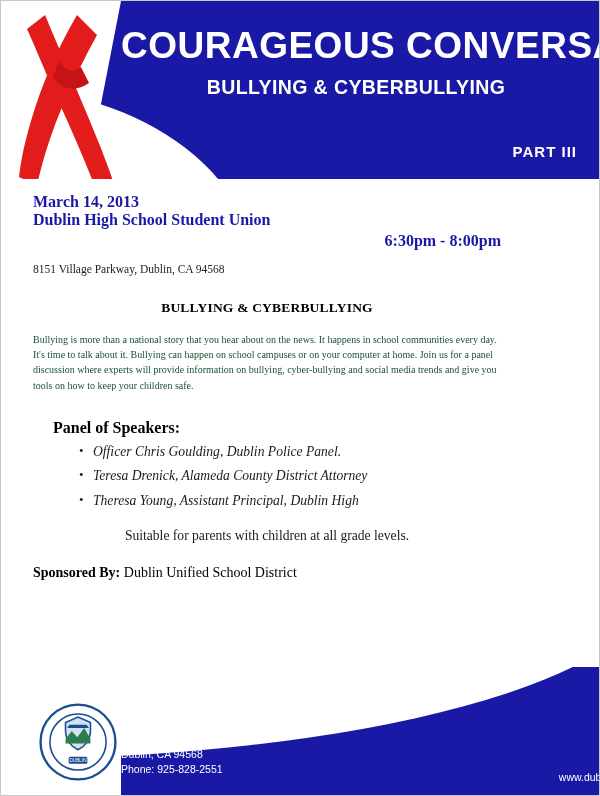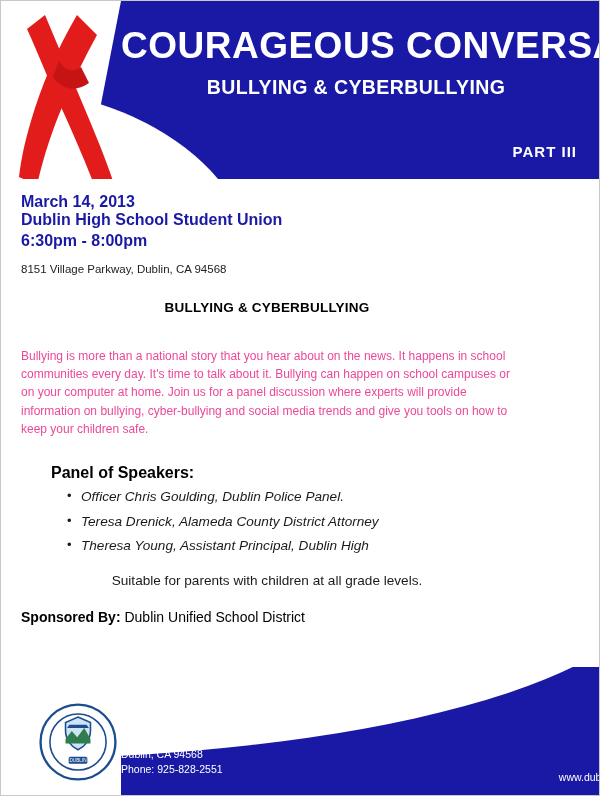--- a/index.html
+++ b/index.html
@@ -91,67 +91,69 @@
     font-size: 15px;
     font-weight: bold;
     letter-spacing: 1px;
   }
 
   
   .content {
     position: absolute;
     left: 0; top: 178px;
     width: 532px;
-    padding: 0 20px;
+    padding: 0 32px;
     box-sizing: border-box;
+    font-family: Liberation Serif, serif;
   }
   .event-date {
     color: #1919a6;
     font-size: 16px;
     font-weight: bold;
     margin-top: 14px;
   }
   .event-venue {
     color: #1919a6;
     font-size: 16px;
     font-weight: bold;
     margin-top: 0;
   }
   .event-time {
     color: #1919a6;
     font-size: 16px;
     font-weight: bold;
     margin-top: 3px;
+    text-align: right;
   }
   .event-address {
     color: #222222;
     font-size: 11.5px;
     margin-top: 13px;
   }
   .section-heading {
     text-align: center;
     color: #000000;
     font-size: 13.5px;
     font-weight: bold;
     margin-top: 25px;
     letter-spacing: 0.2px;
   }
   .body-copy {
-    color: #ec4899;
-    font-size: 12px;
+    color: #14532d;
+    font-size: 10px;
     line-height: 1.52;
-    margin-top: 32px;
+    margin-top: 16px;
     text-align: left;
   }
   .panel-title {
     color: #000000;
     font-size: 16px;
     font-weight: bold;
     margin-top: 26px;
-    margin-left: 30px;
+    margin-left: 20px;
   }
   .speakers {
     list-style: none;
     margin: 8px 0 0 0;
     padding: 0 0 0 46px;
   }
   .speakers li {
     position: relative;
     font-size: 13.6px;
     font-style: italic;

